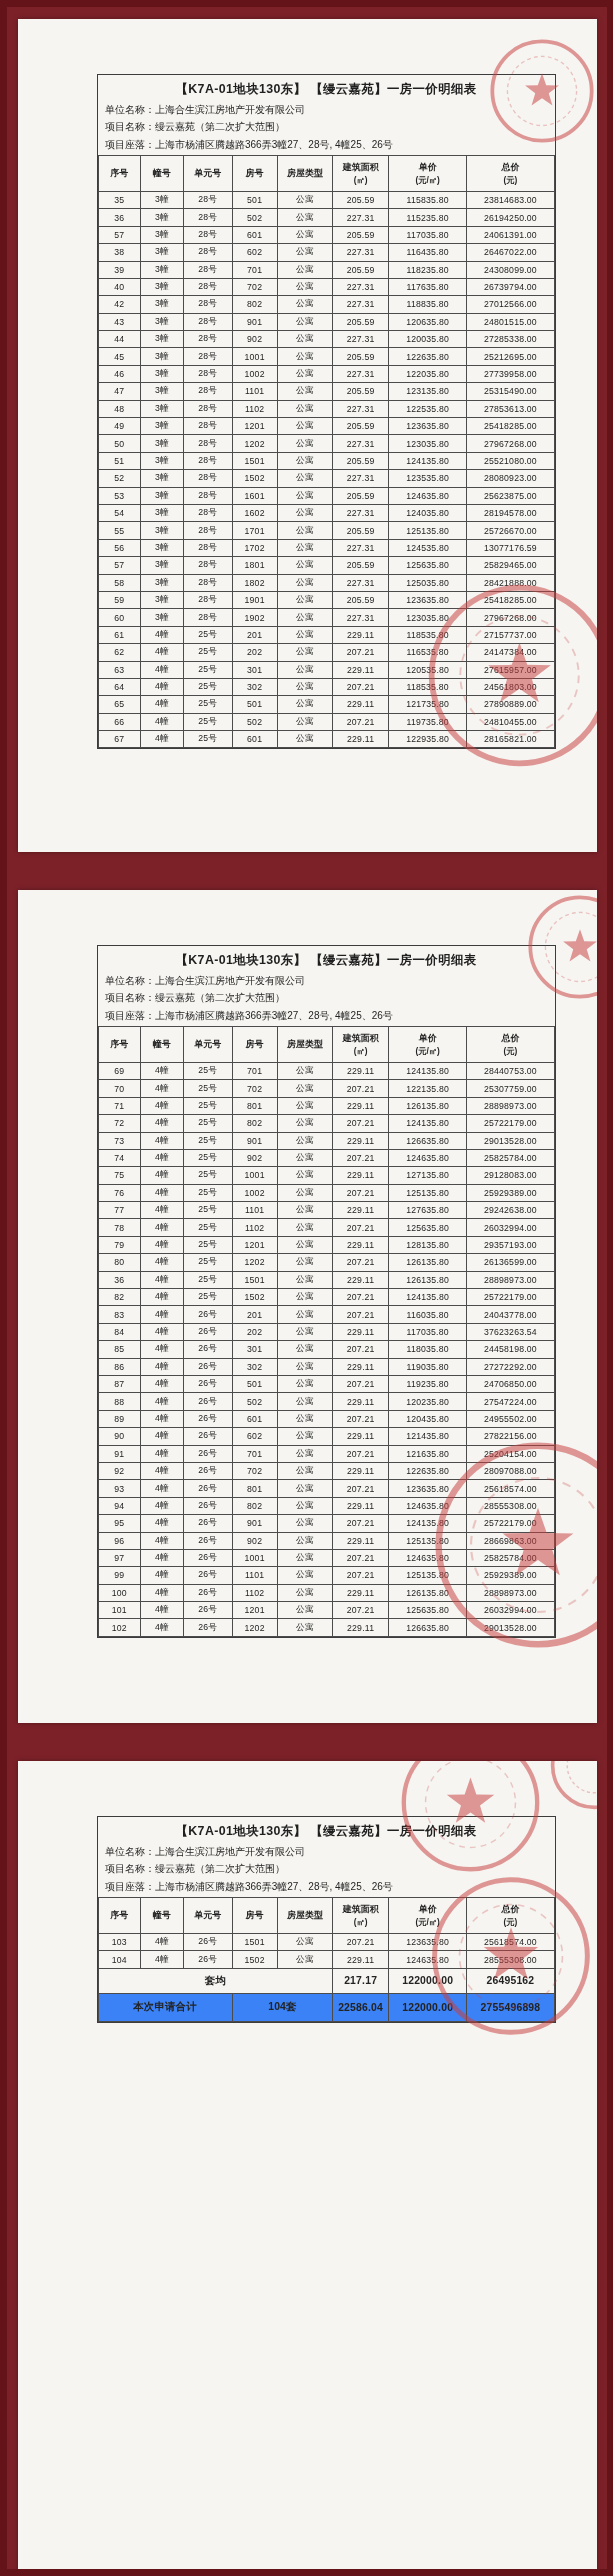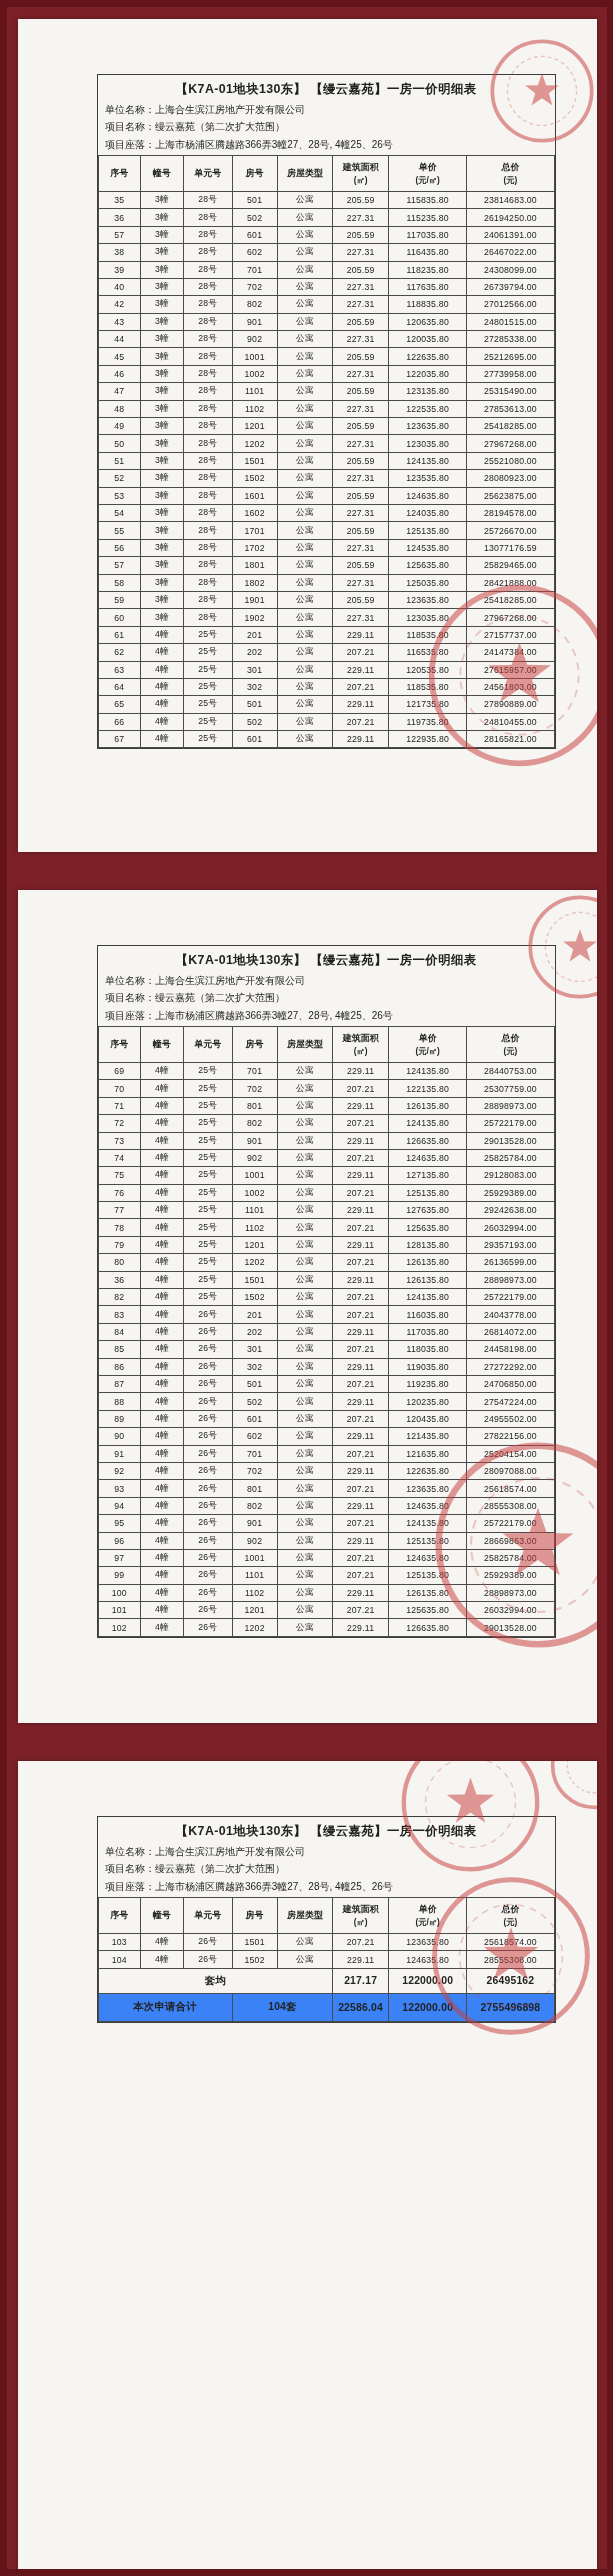--- a/index.html
+++ b/index.html
@@ -656,21 +656,21 @@
             <td>24043778.00</td>
           </tr>
           <tr>
             <td>84</td>
             <td>4幢</td>
             <td>26号</td>
             <td>202</td>
             <td>公寓</td>
             <td>229.11</td>
             <td>117035.80</td>
-            <td>26814072.00</td>
+            <td>37623263.54</td>
           </tr>
           <tr>
             <td>85</td>
             <td>4幢</td>
             <td>26号</td>
             <td>301</td>
             <td>公寓</td>
             <td>207.21</td>
             <td>118035.80</td>
             <td>24458198.00</td>

